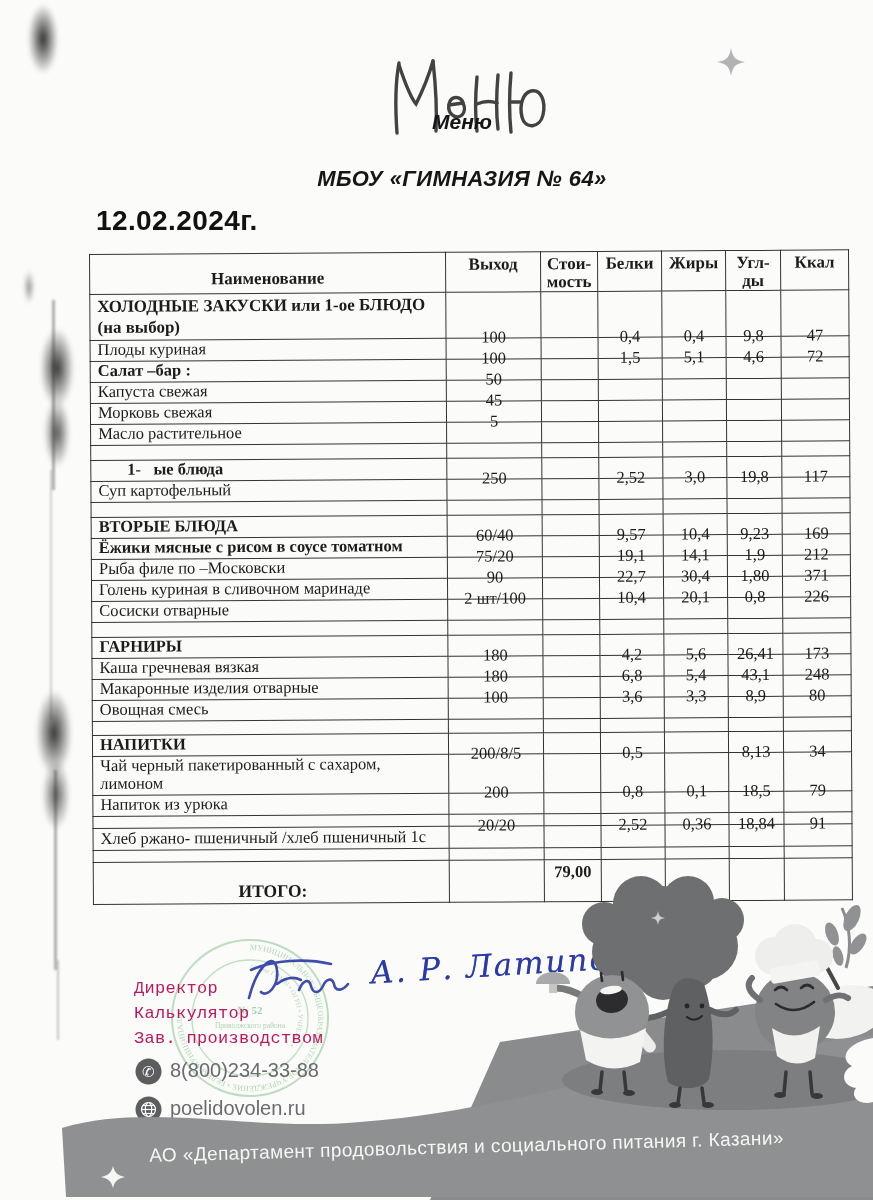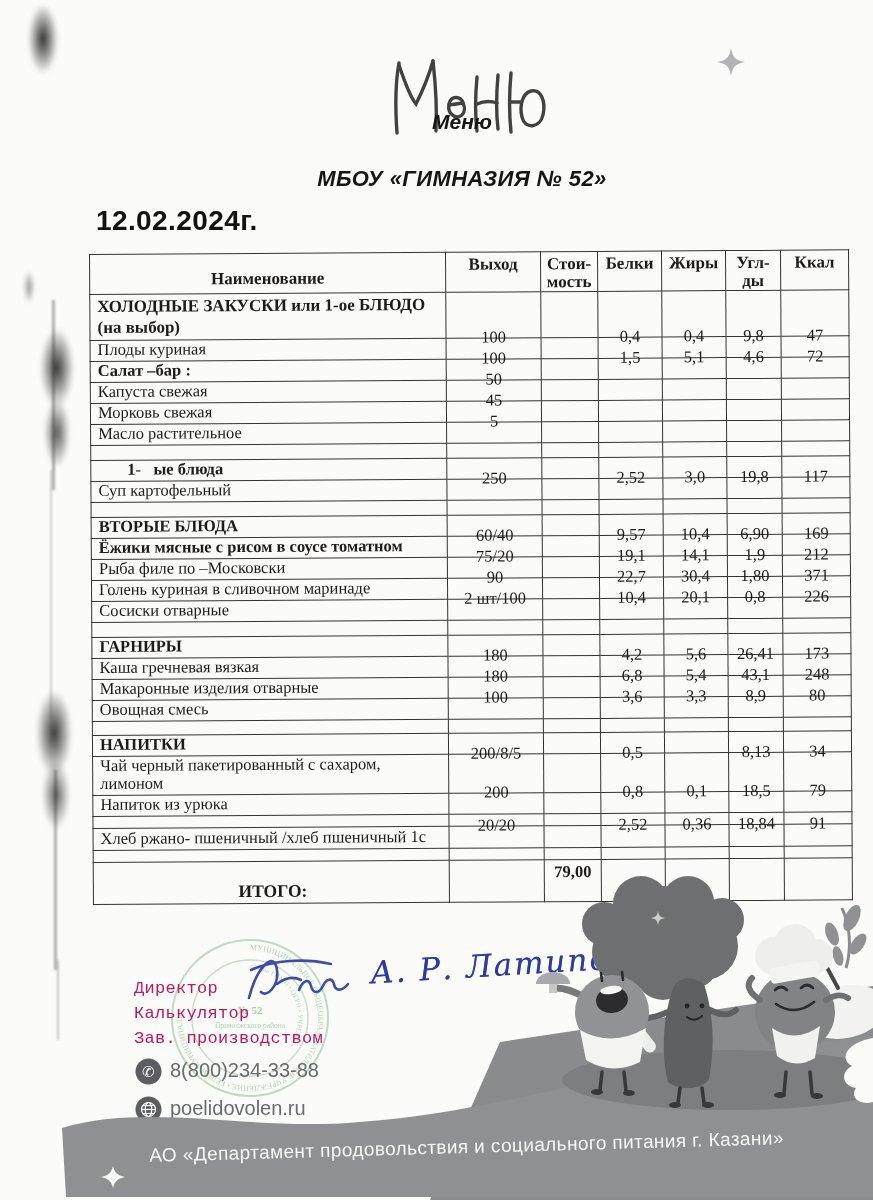--- a/index.html
+++ b/index.html
@@ -93,21 +93,21 @@
       <path d="M92,24 C90,46 90,62 92,78"></path>
       <path d="M113,22 C111,45 111,60 113,76"></path>
       <path d="M92,51 C99,48 106,48 112,50"></path>
       <path d="M126,20 C124,42 124,60 126,79"></path>
       <path d="M126,49 L135,49"></path>
       <path d="M146,38 C156,36 161,48 158,62 C155,75 140,77 137,64 C134,52 138,40 146,38 Z"></path>
     </g>
   </svg>
 
   <div class="hdr-line hdr-menu">Меню</div>
-  <div class="hdr-line hdr-2">МБОУ «ГИМНАЗИЯ № 52»</div>
+  <div class="hdr-line hdr-2">МБОУ «ГИМНАЗИЯ № 64»</div>
   <div class="date">12.02.2024г.</div>
 
   <div class="tbl-wrap">
     <table>
       <colgroup>
         <col style="width:356px">
           <col style="width:95px">
           <col style="width:57px">
         <col style="width:64px">
           <col style="width:64px">
@@ -224,21 +224,21 @@
             <td class="c-num"></td>
             <td class="c-num"></td>
             <td class="c-num"></td>
           </tr>
           <tr style="height: 20px;">
             <td class="c-name b"><span class="">Ёжики мясные с рисом в соусе томатном</span></td>
             <td class="c-num"><span class="num">60/40</span></td>
             <td class="c-num"></td>
             <td class="c-num"><span class="num">9,57</span></td>
             <td class="c-num"><span class="num">10,4</span></td>
-            <td class="c-num"><span class="num">6,90</span></td>
+            <td class="c-num"><span class="num">9,23</span></td>
             <td class="c-num"><span class="num">169</span></td>
           </tr>
           <tr style="height: 20px;">
             <td class="c-name"><span class="">Рыба филе по –Московски</span></td>
             <td class="c-num"><span class="num">75/20</span></td>
             <td class="c-num"></td>
             <td class="c-num"><span class="num">19,1</span></td>
             <td class="c-num"><span class="num">14,1</span></td>
             <td class="c-num"><span class="num">1,9</span></td>
             <td class="c-num"><span class="num">212</span></td>

